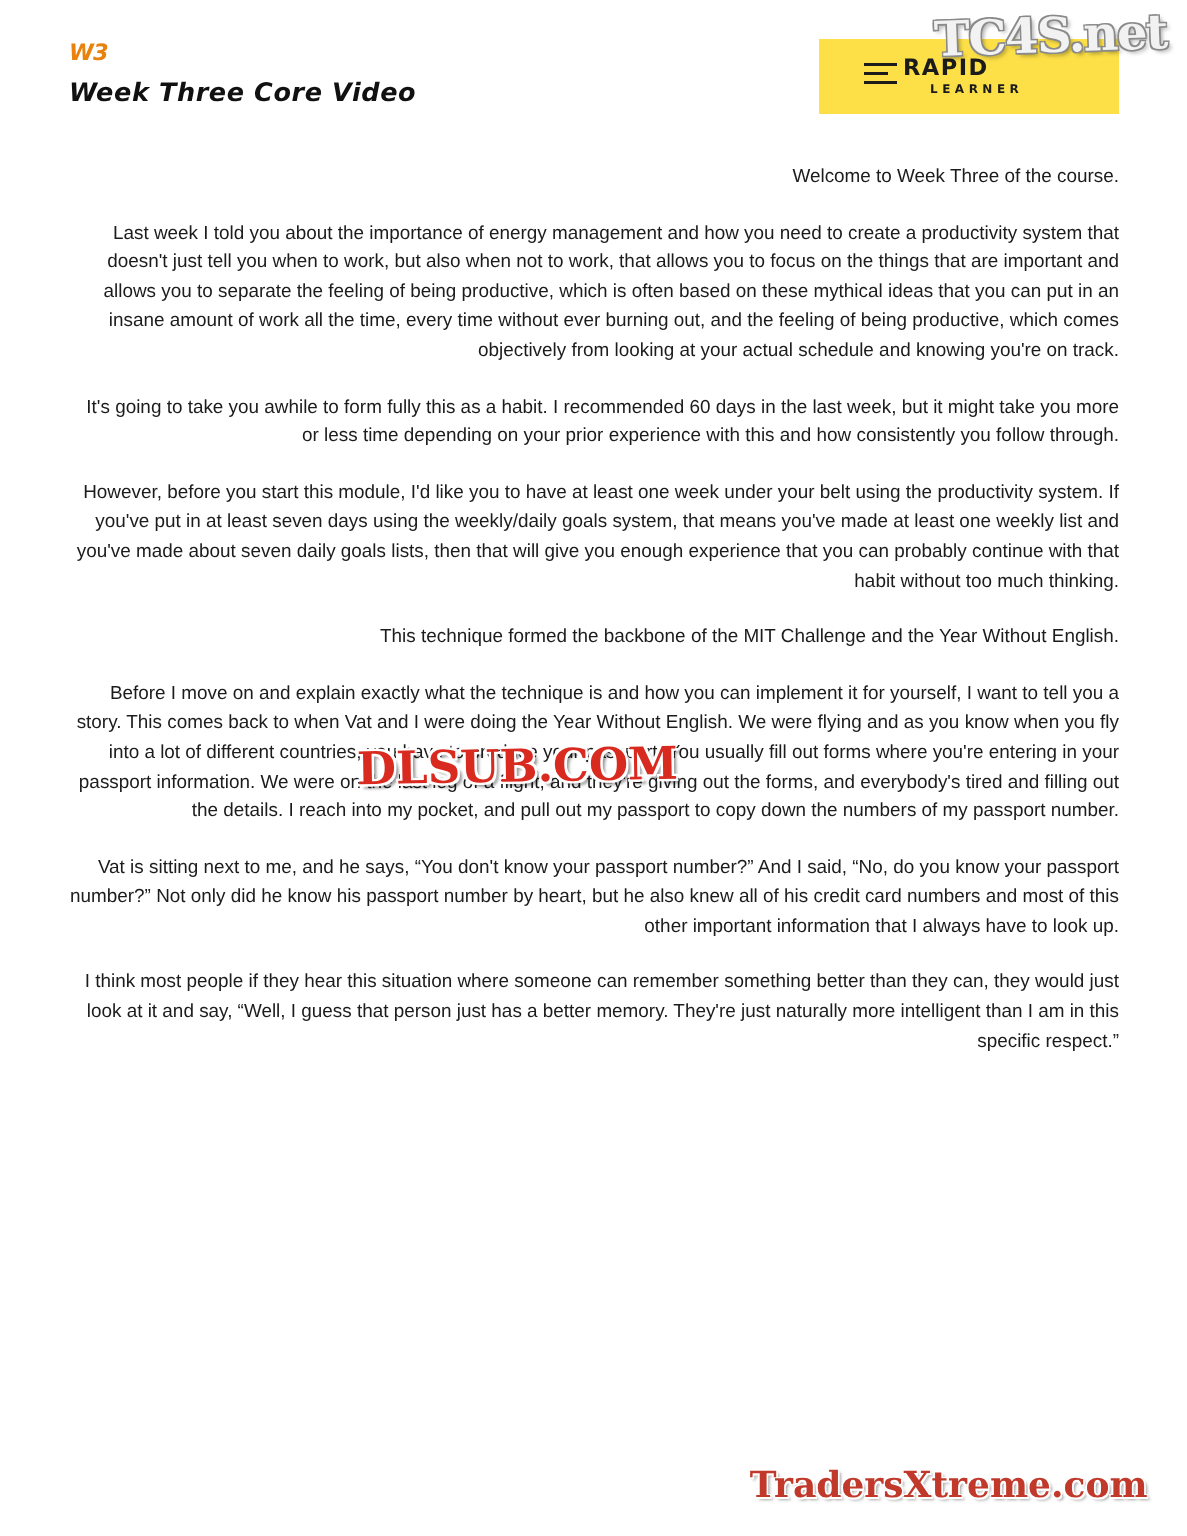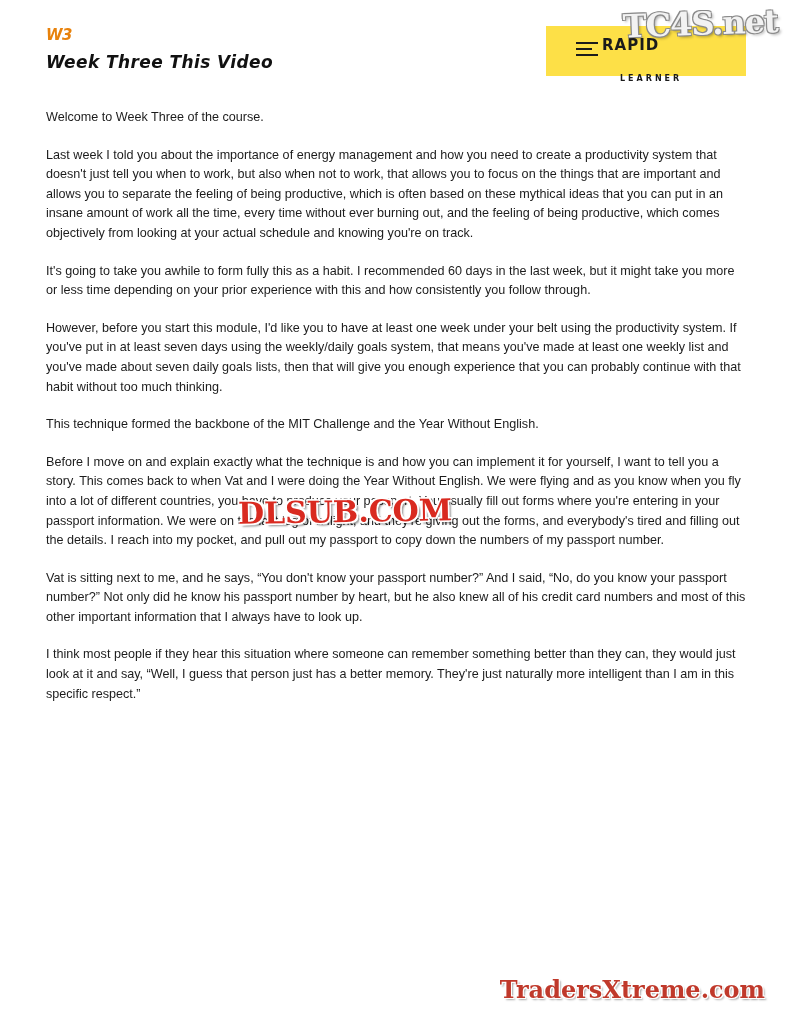--- a/index.html
+++ b/index.html
@@ -83,21 +83,20 @@
   }
   .logo-learner {
     position: absolute;
     left: 74px;
     top: 29px;
     font-family: "DejaVu Sans", sans-serif;
     font-weight: bold;
     font-size: 8px;
     color: #1b1b1b;
     letter-spacing: 3px;
-    margin-top: 19px;
   }
   .logo-lines {
     position: absolute;
     left: 30px;
     top: 16px;
     width: 22px;
     height: 16px;
   }
   .logo-lines span {
     display: block;
@@ -134,21 +133,21 @@
     position: absolute;
     left: 46px;
     top: 108px;
     width: 700px;
     font-size: 12.6px;
     line-height: 19.6px;
     color: #1c1c1c;
   }
   .body-text p {
     margin: 0 0 18px 0;
-    text-align: left;
+    text-align: right;
   }
 
   
   .dlsub {
     position: absolute;
     left: 238px;
     top: 494px;
     font-family: "DejaVu Serif", serif;
     font-weight: bold;
     font-size: 30px;
@@ -190,21 +189,21 @@
 </style>
 </head>
 <body>
 
 <div class="page">
 
   <div class="header">
 
     <div class="w3-mark">W3</div>
 
-    <div class="doc-title">Week Three This Video</div>
+    <div class="doc-title">Week Three Core Video</div>
 
     <div class="logo-box">
       <div class="logo-inner">
         <div class="logo-lines">
           <span></span>
             <span></span>
             <span></span>
         </div>
         <div class="logo-rapid">RAPID</div>
         <div class="logo-learner">LEARNER</div>

